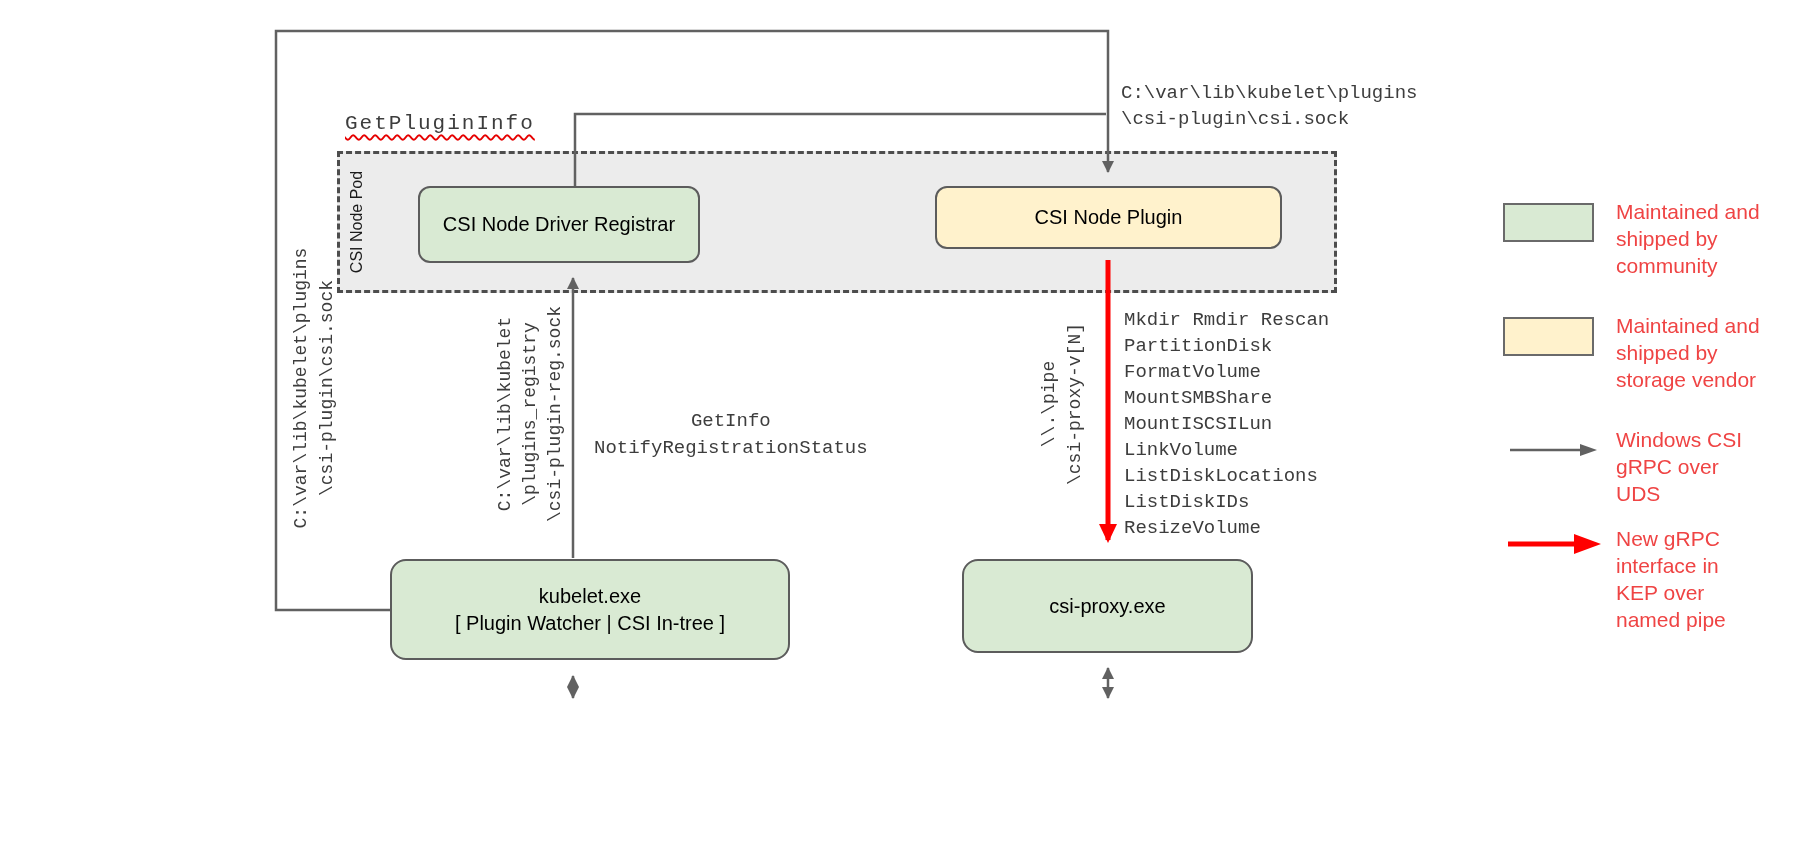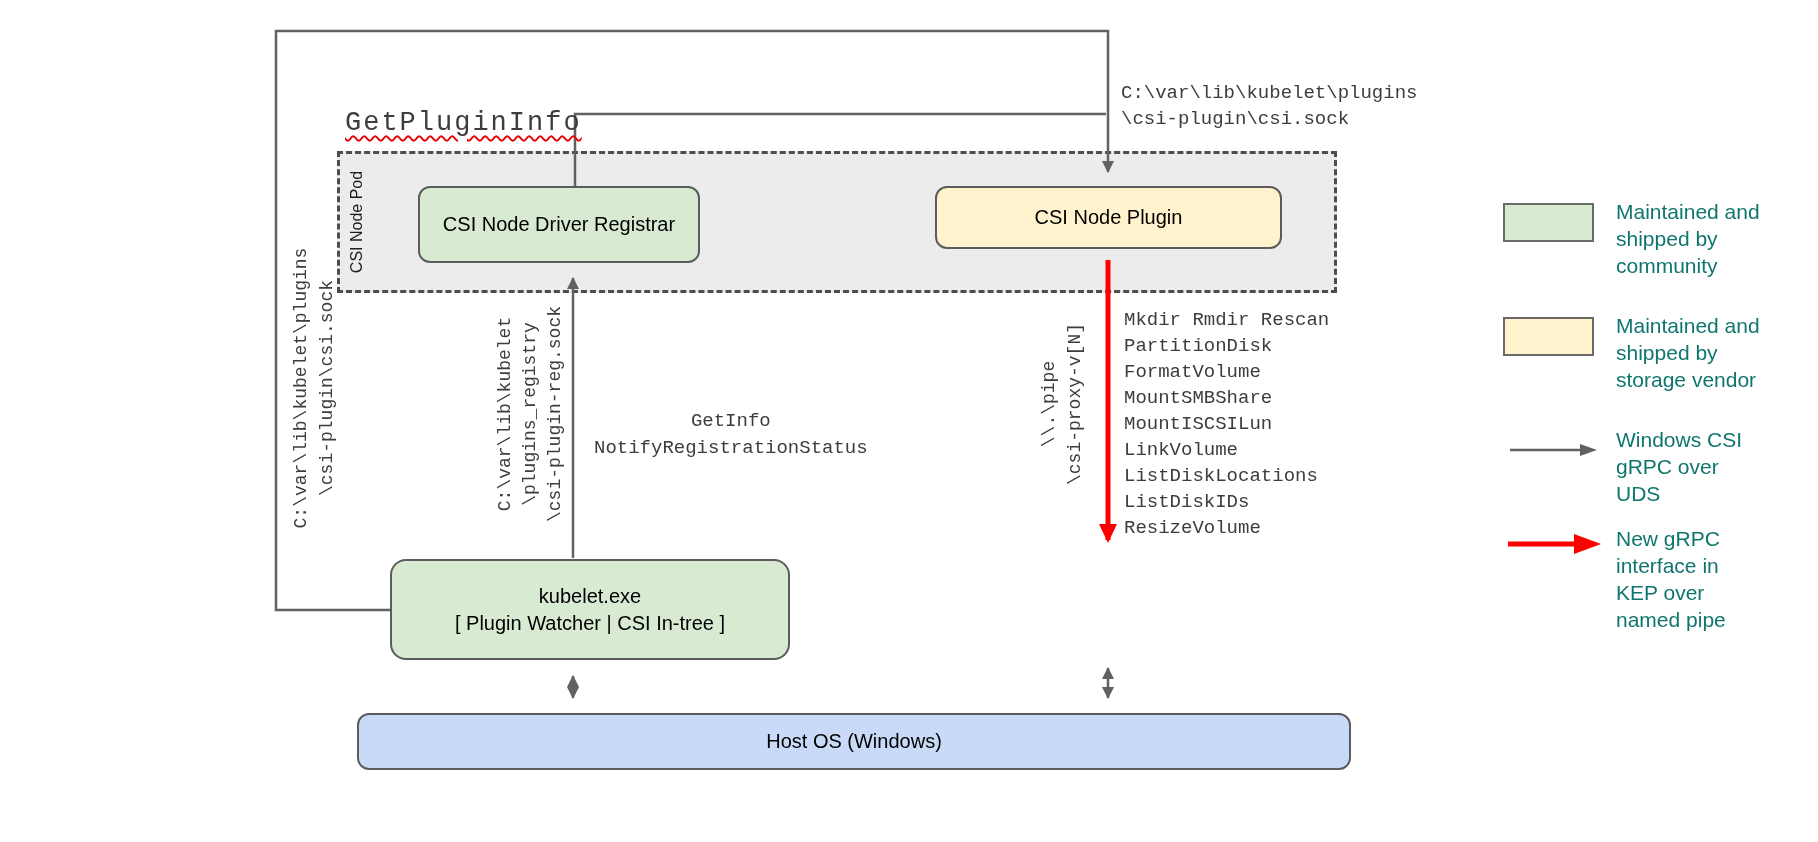--- a/index.html
+++ b/index.html
@@ -35,21 +35,21 @@
     position:absolute; transform:translate(-50%,-50%) rotate(-90deg);
     font-size:16px; color:#1a1a1a; white-space:nowrap;
   }
   .squiggle {
     text-decoration-line:underline; text-decoration-style:wavy;
     text-decoration-color:#e60000; text-decoration-thickness:2px;
     text-underline-offset:5px; letter-spacing:2px;
   }
   .legend-text {
     position:absolute; left:1616px; font-size:21px; line-height:27px;
-    color:#0f766e; white-space:pre;
+    color:#ef4444; white-space:pre;
   }
   .swatch {
     position:absolute; left:1503px; width:91px; height:39px;
     border:2.5px solid #6a6a6a; box-sizing:border-box;
   }
 </style>
 </head>
 <body>
 
 <div class="canvas">
@@ -74,24 +74,24 @@
     <path d="M1108,668 V698" fill="none" stroke="#616161" stroke-width="2.5" marker-start="url(#mGray)" marker-end="url(#mGray)"></path>
   </svg>
 
   <div class="box green" style="left:390px; top:186px; width:282px; height:77px; border-radius:12px;margin-left:28px;">CSI Node Driver Registrar</div>
 
   <div class="box yellow" style="left:935px; top:186px; width:347px; height:63px; border-radius:12px;">CSI Node Plugin</div>
 
   <div class="box green" style="left:390px; top:559px; width:400px; height:101px; border-radius:16px;">kubelet.exe
 [ Plugin Watcher | CSI In-tree ]</div>
 
+  <div class="box green" style="left:962px; top:559px; width:291px; height:94px; border-radius:16px;">csi-proxy.exe</div>
 
-  <div class="box blue" style="left:357px; top:713px; width:994px; height:57px; border-radius:12px;">Host OS (Windows)</div>
 
-  <div class="abs mono squiggle" style="left:345px; top:110px; font-size:27px;">GetPluginInfo</div>
+  <div class="abs mono squiggle" style="left:345px; top:110px; font-size:21px;">GetPluginInfo</div>
 
   <div class="abs mono" style="left:1121px; top:80px; line-height:26px;">C:\var\lib\kubelet\plugins
 \csi-plugin\csi.sock</div>
 
 
   <div class="vlabel mono" style="left:314px; top:388px; line-height:26px;">C:\var\lib\kubelet\plugins
 \csi-plugin\csi.sock</div>
 
   <div class="vlabel mono" style="left:530px; top:414px;">C:\var\lib\kubelet
 \plugins_registry

